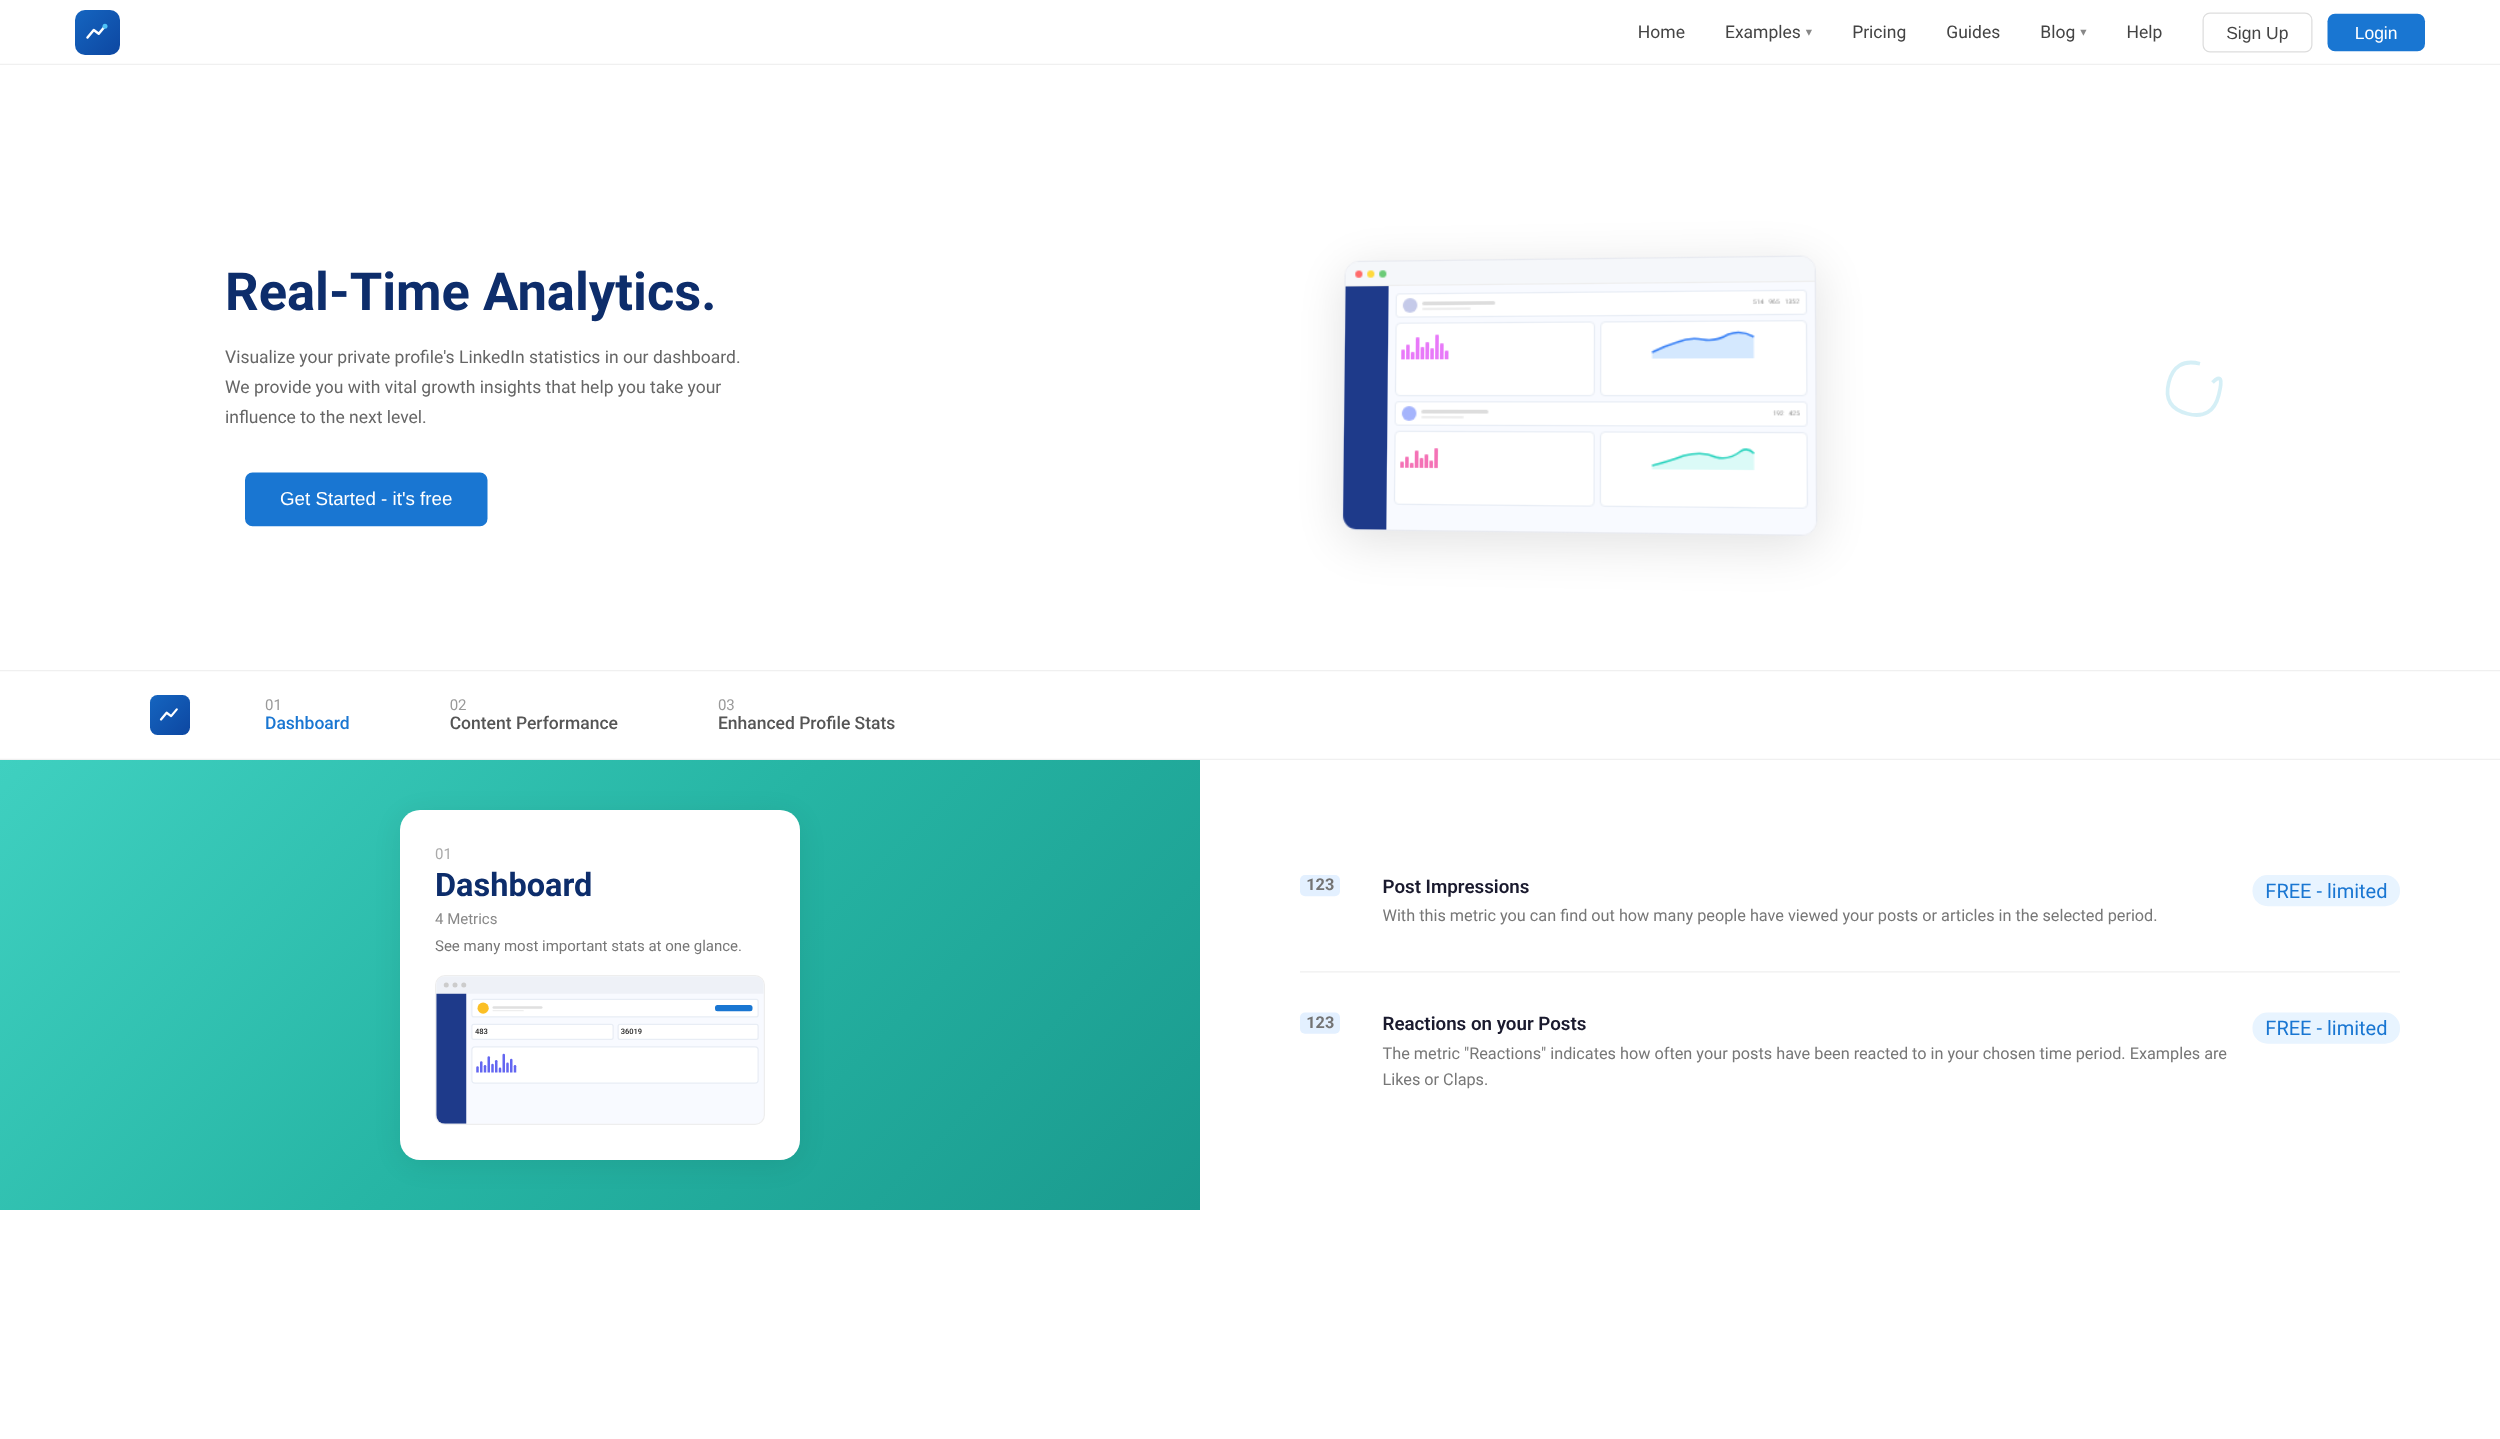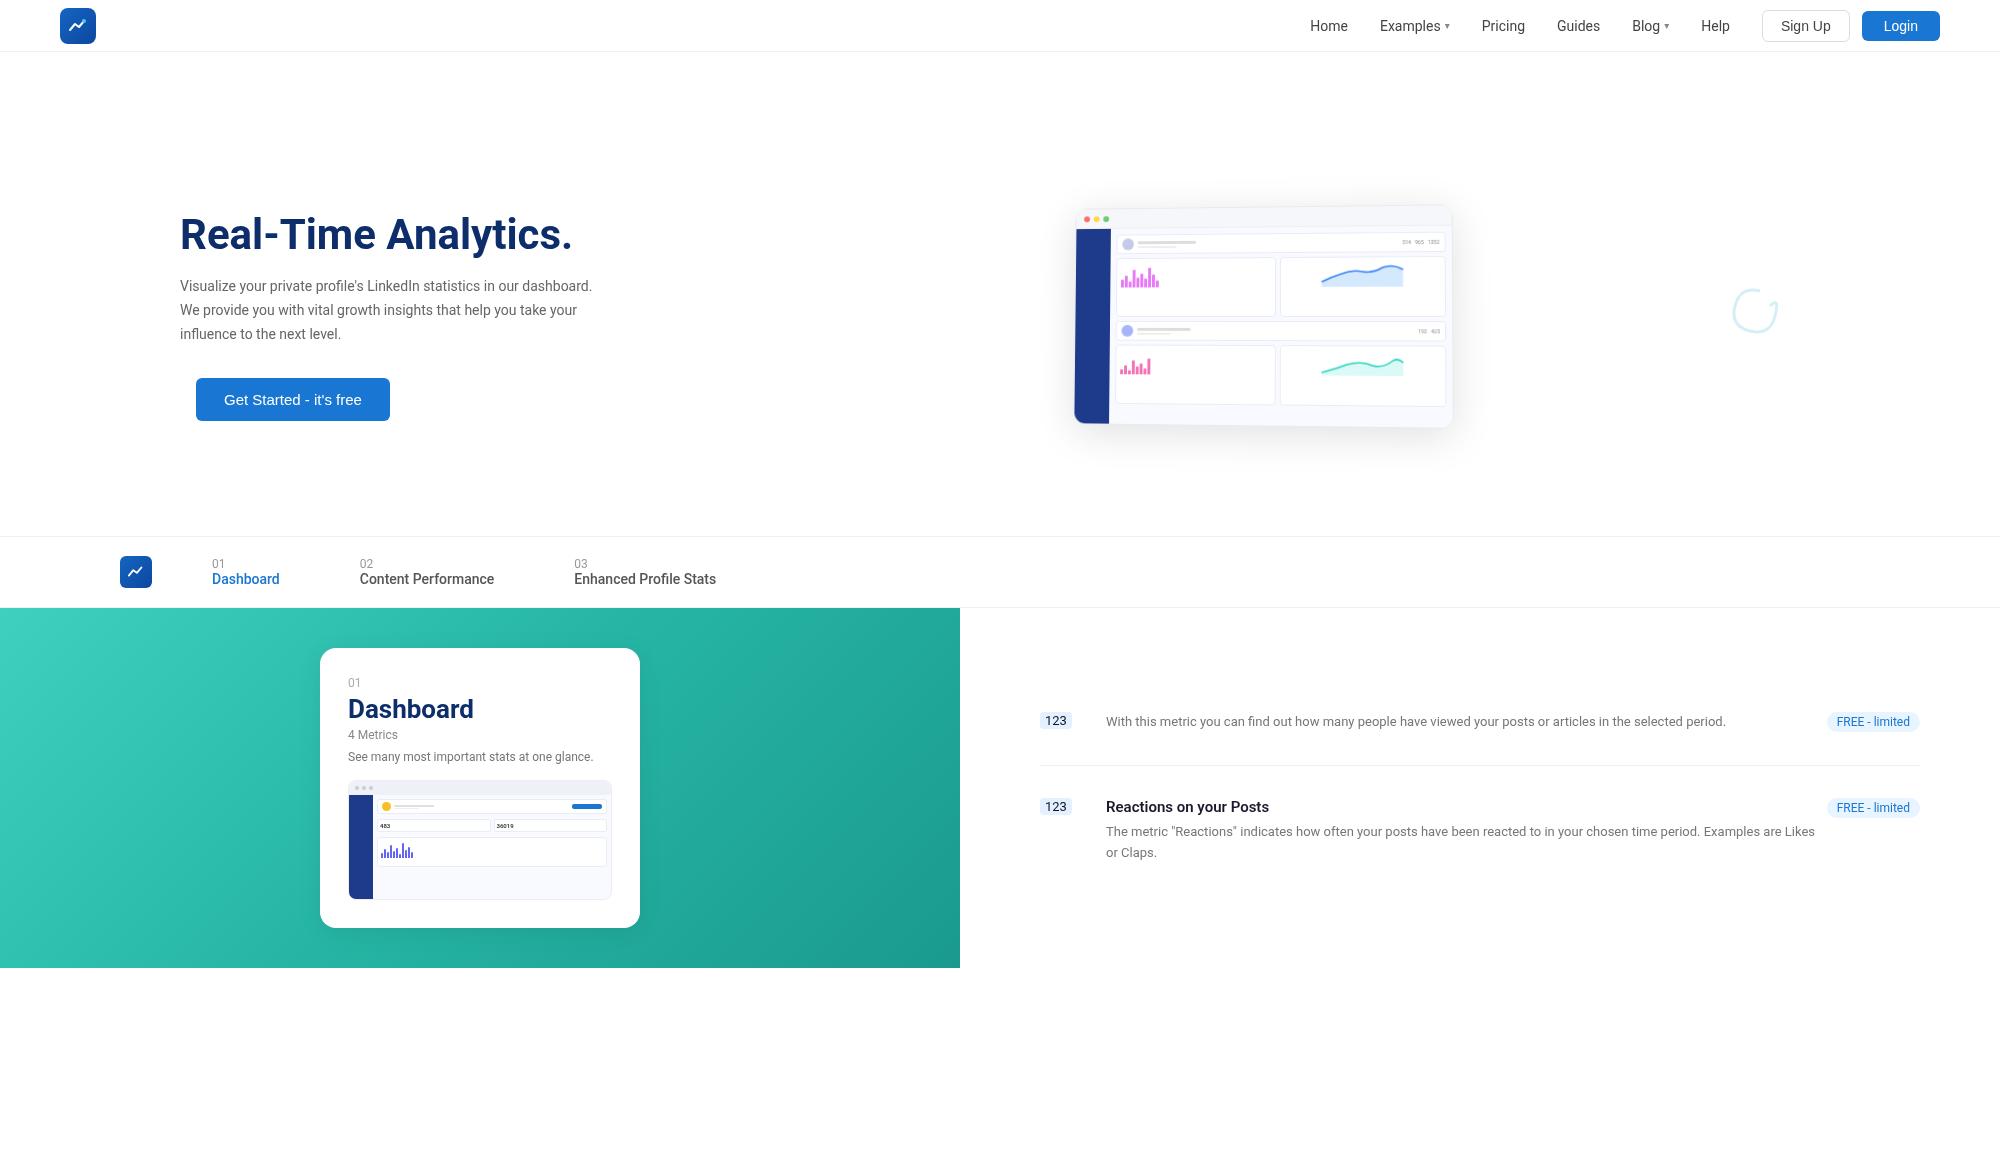--- a/index.html
+++ b/index.html
@@ -345,40 +345,40 @@
     }
     .metric-icon {
       display: flex;
       align-items: center;
       gap: 6px;
       margin-right: 16px;
       min-width: 50px;
     }
     .metric-num-badge {
       font-size: 13px;
-      font-weight: 400;
-      color: #0f172a;
+      font-weight: 700;
+      color: #737373;
       background: #e3f0ff;
       border-radius: 4px;
       padding: 1px 5px;
     }
     .metric-info { flex: 1; }
     .metric-title {
       font-size: 15px;
       font-weight: 600;
       color: #1a1a2e;
       margin-bottom: 6px;
     }
     .metric-desc {
       font-size: 13px;
       color: #777;
       line-height: 1.6;
     }
     .metric-badge {
-      font-size: 12px;
+      font-size: 16px;
       color: #1976d2;
       background: #e8f4ff;
       border-radius: 12px;
       padding: 3px 10px;
       white-space: nowrap;
     }
 
     svg.decorative-curl {
       width: 100px;
       height: 100px;
@@ -603,20 +603,21 @@
     </div>
   </div>
 
   <div class="feature-right">
 
     <div class="metric-item">
       <div class="metric-icon">
         <span class="metric-num-badge">123</span>
       </div>
       <div class="metric-info">
+        <div class="metric-title">Post Impressions</div>
         <div class="metric-desc">With this metric you can find out how many people have viewed your posts or articles in the selected period.</div>
       </div>
       <div class="metric-badge">FREE - limited</div>
     </div>
 
     <div class="metric-item">
       <div class="metric-icon">
         <span class="metric-num-badge">123</span>
       </div>
       <div class="metric-info">

